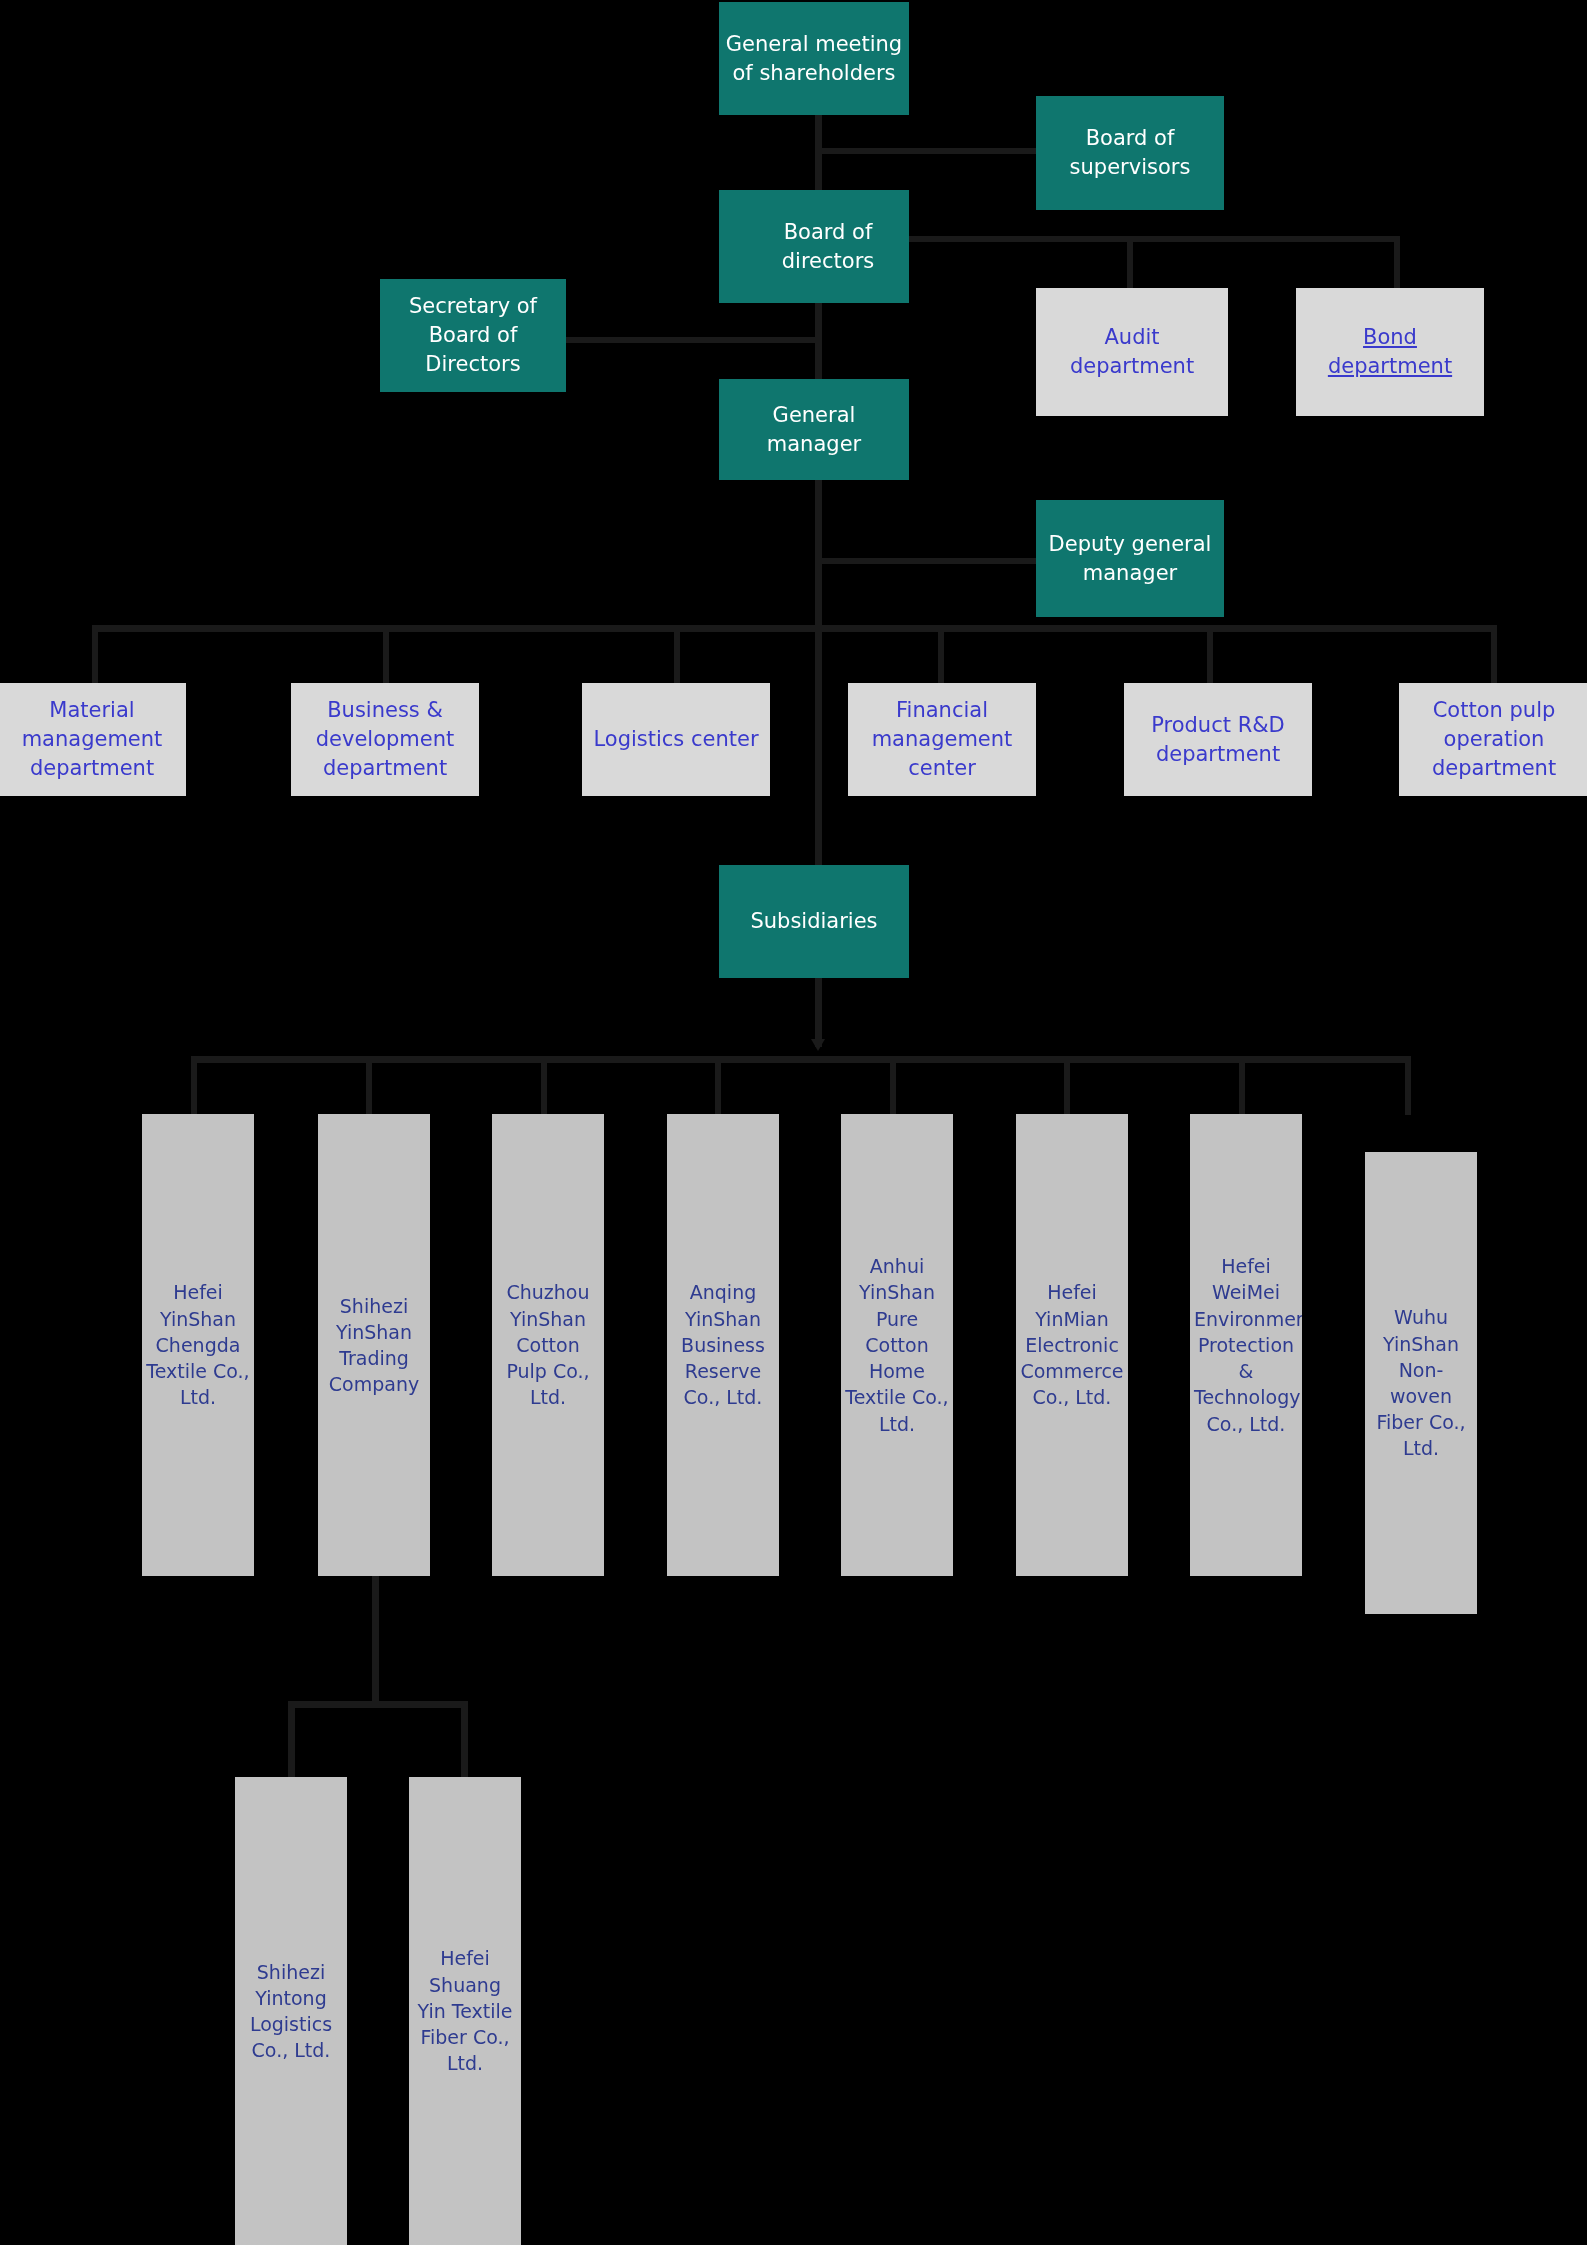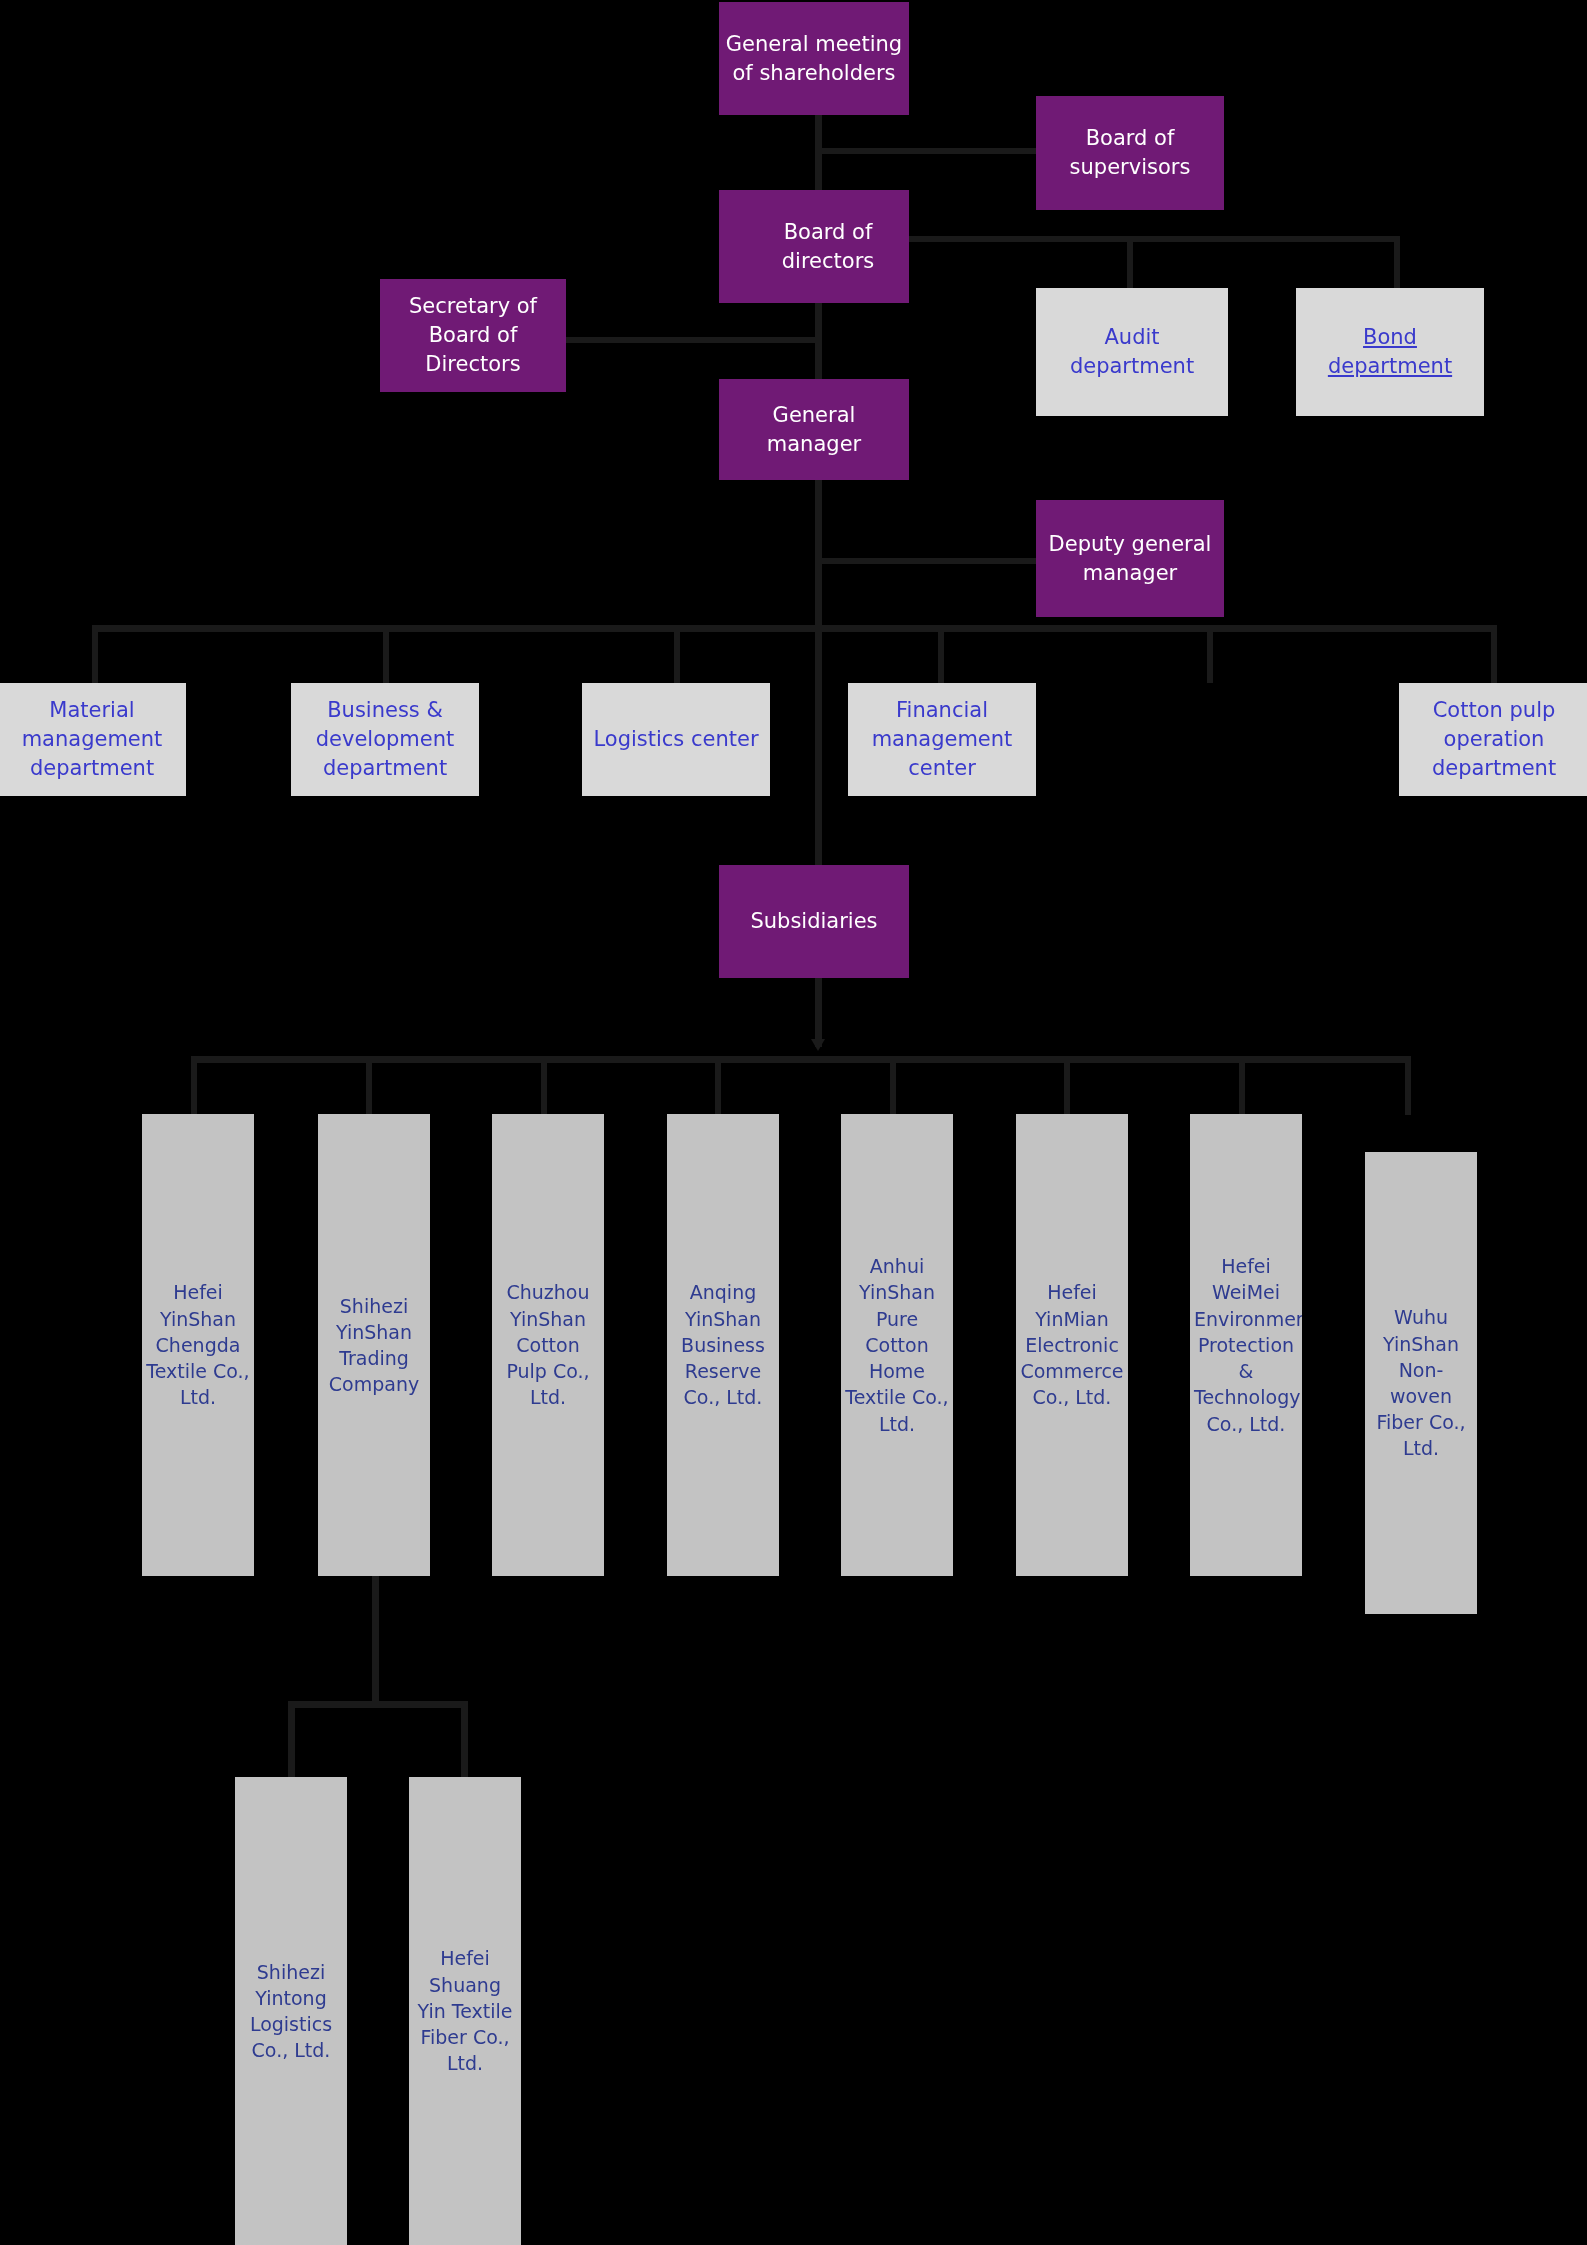--- a/index.html
+++ b/index.html
@@ -19,21 +19,21 @@
     display:flex;
     align-items:center;
     justify-content:center;
     text-align:center;
     line-height:1.38;
     padding:2px 4px;
     overflow:hidden;
   }
   .node span{display:block;width:100%;}
   .blue{
-    background:#701a75;
+    background:#0f766e;
     color:#FFFFFF;
     font-size:21px;
   }
   .gray{
     background:#D9D9D9;
     color:#3A3ACC;
     font-size:21px;
   }
   .subs{
     background:#C3C3C3;
@@ -139,20 +139,23 @@
   </div>
   <div class="node gray" style="left:291px;top:683px;width:188px;height:113px;">
     <span>Business &amp; development department</span>
   </div>
   <div class="node gray" style="left:582px;top:683px;width:188px;height:113px;">
     <span>Logistics center</span>
   </div>
   <div class="node gray" style="left:848px;top:683px;width:188px;height:113px;">
     <span>Financial management center</span>
   </div>
+  <div class="node gray" style="left:1124px;top:683px;width:188px;height:113px;">
+    <span>Product R&amp;D department</span>
+  </div>
   <div class="node gray" style="left:1399px;top:683px;width:190px;height:113px;">
     <span>Cotton pulp operation department</span>
   </div>
 
   <div class="node blue" style="left:719px;top:865px;width:190px;height:113px;">
     <span>Subsidiaries</span>
   </div>
 
   <div class="node subs" style="left:142px;top:1114px;width:112px;height:462px;">
     <span>Hefei YinShan Chengda Textile Co., Ltd.</span>

